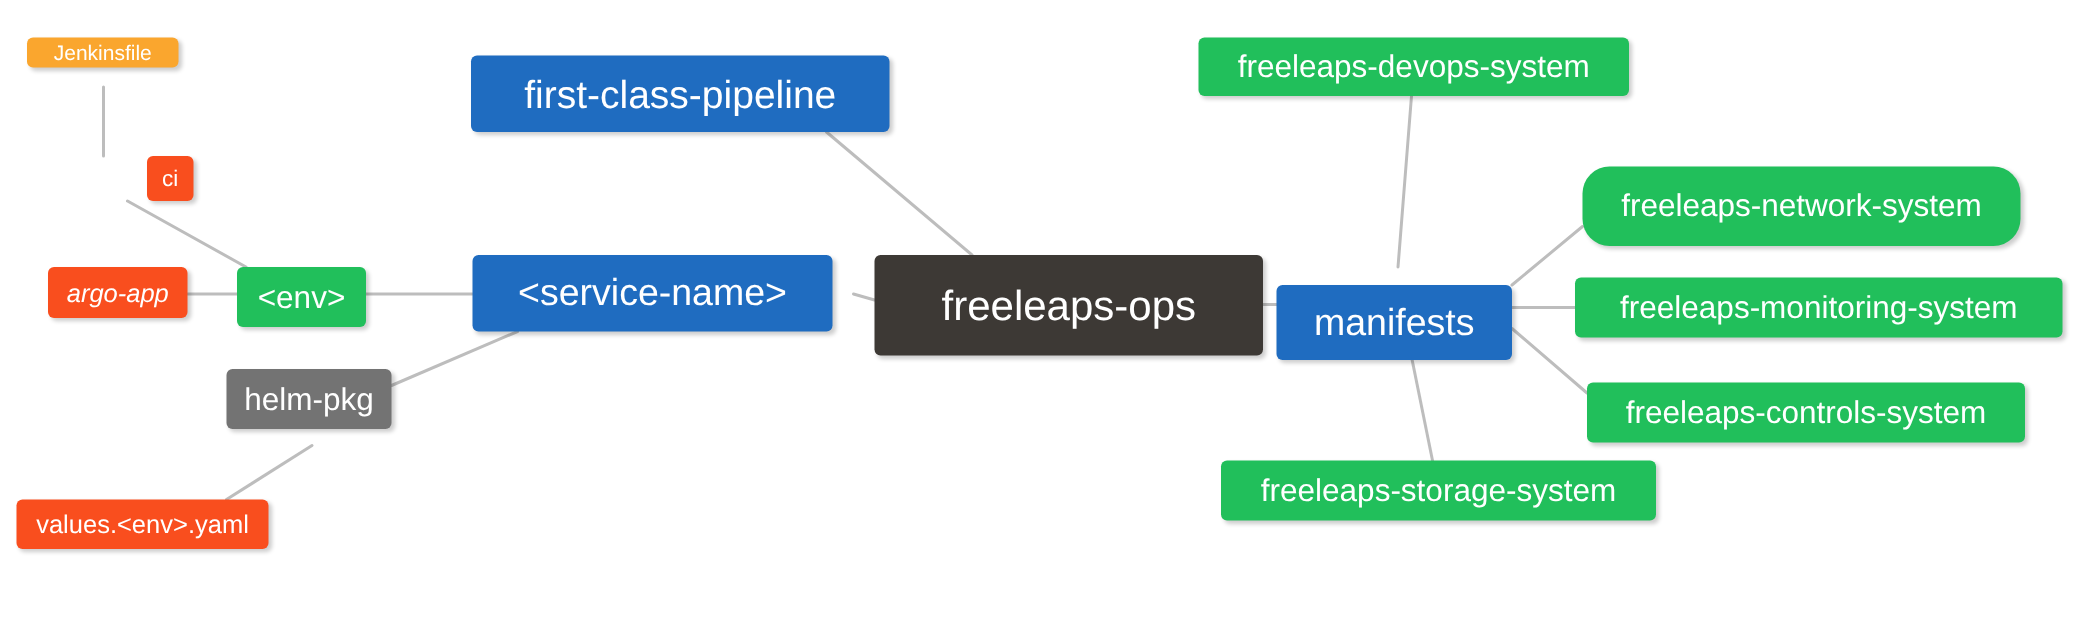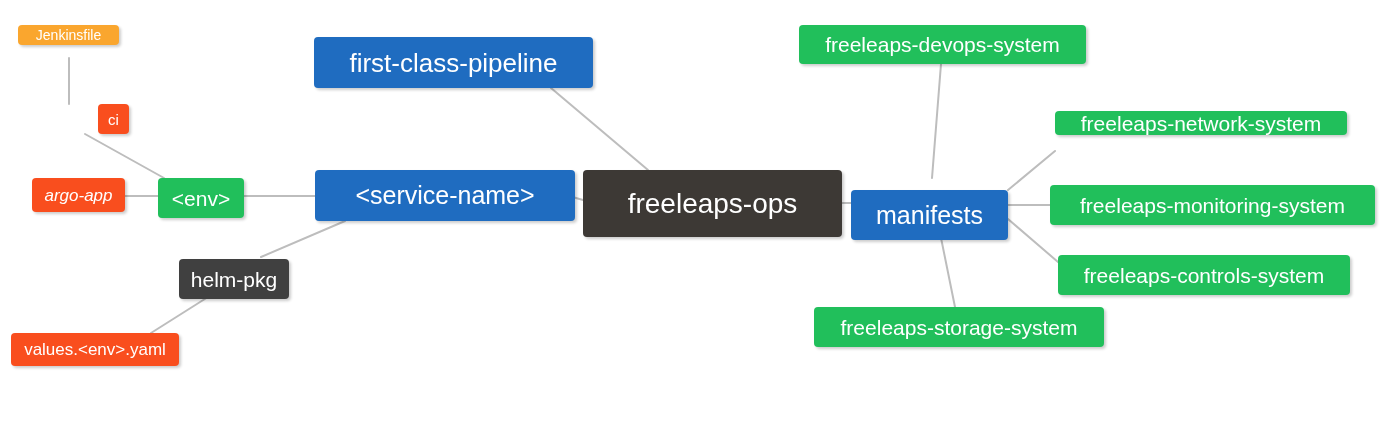--- a/index.html
+++ b/index.html
@@ -62,51 +62,51 @@
       <line x1="932" y1="178" x2="941" y2="64" stroke="#bdbdbd" stroke-width="2" stroke-linecap="round"></line>
       <line x1="1008" y1="190" x2="1055" y2="151" stroke="#bdbdbd" stroke-width="2" stroke-linecap="round"></line>
       <line x1="1008" y1="205" x2="1050" y2="205" stroke="#bdbdbd" stroke-width="2" stroke-linecap="round"></line>
       <line x1="1008" y1="219" x2="1058" y2="262" stroke="#bdbdbd" stroke-width="2" stroke-linecap="round"></line>
       <line x1="939" y1="228" x2="955" y2="307" stroke="#bdbdbd" stroke-width="2" stroke-linecap="round"></line>
     </svg>
   <div id="node-layer">
       <div class="node" style="left: 583px; top: 170px; width: 259px; height: 67px; background: rgb(61, 57, 53); font-size: 28px;">
         <span class="node-label">freeleaps-ops</span>
       </div>
-      <div class="node" style="left: 315px; top: 170px; width: 260px; height: 51px; background: rgb(31, 108, 192); font-size: 25px;">
+      <div class="node" style="left: 315px; top: 170px; width: 240px; height: 51px; background: rgb(31, 108, 192); font-size: 25px;">
         <span class="node-label">&lt;service-name&gt;</span>
       </div>
       <div class="node" style="left: 314px; top: 37px; width: 279px; height: 51px; background: rgb(31, 108, 192); font-size: 26px;">
         <span class="node-label">first-class-pipeline</span>
       </div>
       <div class="node" style="left: 851px; top: 178px; width: 157px; height: 50px; background: rgb(31, 108, 192); font-size: 25px; margin-top: 12px;">
         <span class="node-label">manifests</span>
       </div>
       <div class="node" style="left: 158px; top: 178px; width: 86px; height: 40px; background: rgb(33, 191, 91); font-size: 21px;">
         <span class="node-label">&lt;env&gt;</span>
       </div>
-      <div class="node" style="left: 151px; top: 259px; width: 110px; height: 40px; background: #404040; font-size: 21px; margin-left: 28px;">
+      <div class="node" style="left: 151px; top: 246px; width: 110px; height: 40px; background: #737373; font-size: 21px;">
         <span class="node-label">helm-pkg</span>
       </div>
       <div class="node" style="left: 18px; top: 25px; width: 101px; height: 20px; background: rgb(250, 166, 46); font-size: 14px;">
         <span class="node-label">Jenkinsfile</span>
       </div>
       <div class="node" style="left: 54px; top: 104px; width: 31px; height: 30px; background: rgb(249, 78, 30); font-size: 15px; margin-left: 44px;">
         <span class="node-label">ci</span>
       </div>
       <div class="node" style="left: 32px; top: 178px; width: 93px; height: 34px; background: rgb(249, 78, 30); font-size: 17px; font-style: italic;">
         <span class="node-label">argo-app</span>
       </div>
       <div class="node" style="left: 11px; top: 333px; width: 168px; height: 33px; background: rgb(249, 78, 30); font-size: 17px;">
         <span class="node-label">values.&lt;env&gt;.yaml</span>
       </div>
       <div class="node" style="left: 799px; top: 25px; width: 287px; height: 39px; background: rgb(33, 191, 91); font-size: 21px; align-items: center;">
         <span class="node-label">freeleaps-devops-system</span>
       </div>
-      <div class="node" style="left: 1055px; top: 111px; width: 292px; height: 24px; background: rgb(33, 191, 91); font-size: 21px;">
+      <div class="node" style="left: 1055px; top: 111px; width: 292px; height: 53px; background: rgb(33, 191, 91); font-size: 21px; border-radius: 18px;">
         <span class="node-label">freeleaps-network-system</span>
       </div>
       <div class="node" style="left: 1050px; top: 185px; width: 325px; height: 40px; background: rgb(33, 191, 91); font-size: 21px;">
         <span class="node-label">freeleaps-monitoring-system</span>
       </div>
       <div class="node" style="left: 1058px; top: 255px; width: 292px; height: 40px; background: rgb(33, 191, 91); font-size: 21px;">
         <span class="node-label">freeleaps-controls-system</span>
       </div>
       <div class="node" style="left: 814px; top: 307px; width: 290px; height: 40px; background: rgb(33, 191, 91); font-size: 21px;">
         <span class="node-label">freeleaps-storage-system</span>

